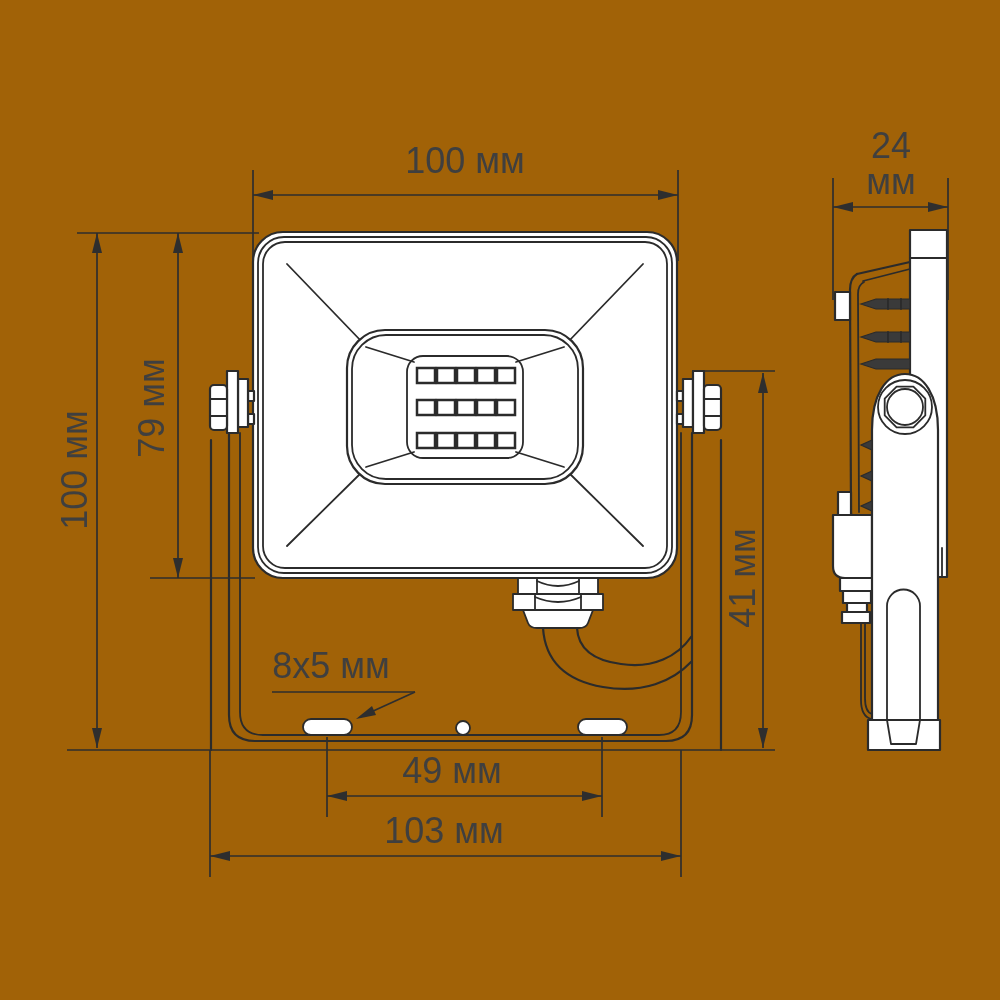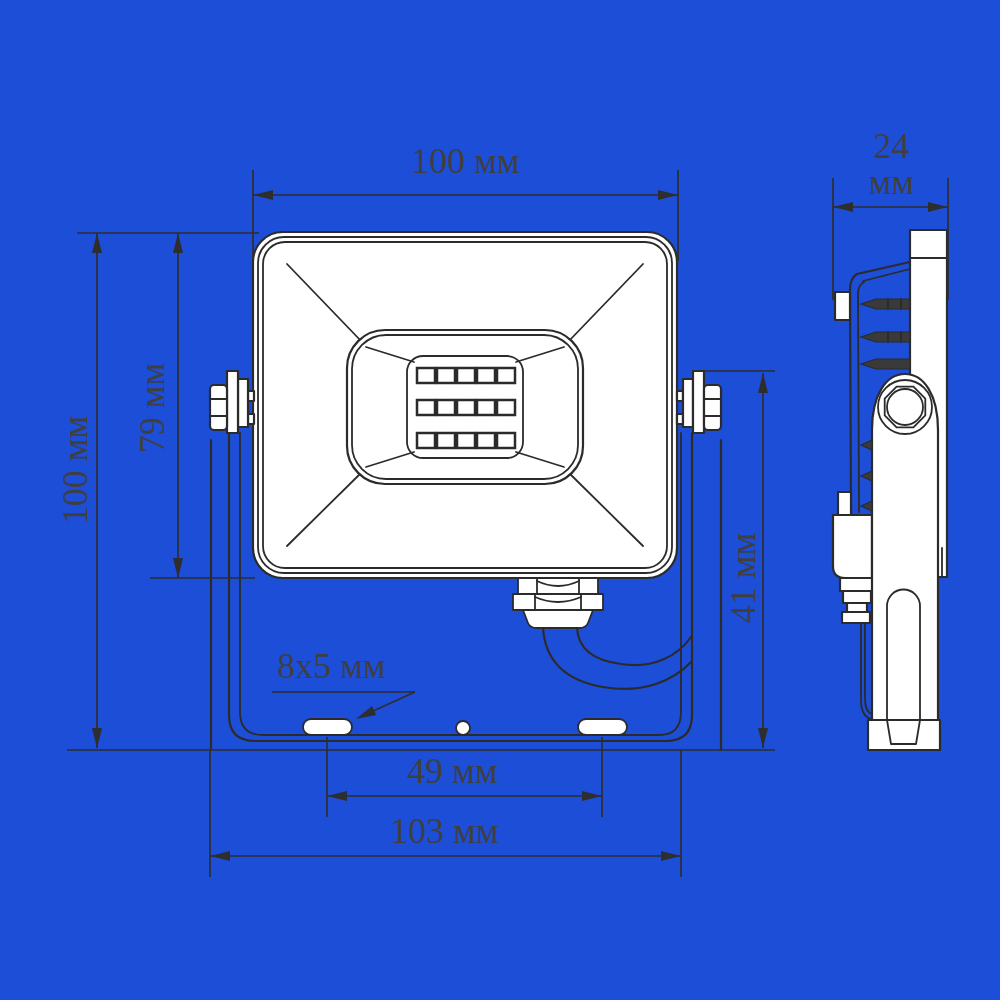--- a/index.html
+++ b/index.html
@@ -1,17 +1,17 @@
 <!DOCTYPE html>
 <html><head>
 <meta charset="utf-8">
 <style>
   html,body{margin:0;padding:0;background:#ffffff;}
-  .stage{position:relative;width:1000px;height:1000px;background:#1d4ed8;overflow:hidden;
-         font-family:Liberation Serif, serif;}
+  .stage{position:relative;width:1000px;height:1000px;background:#a16207;overflow:hidden;
+         font-family:Liberation Sans, sans-serif;}
   svg{display:block;}
   .ln   {fill:none;stroke:#2b2b2b;stroke-width:2.2;stroke-linecap:round;stroke-linejoin:round;}
   .thin {fill:none;stroke:#2b2b2b;stroke-width:1.8;stroke-linecap:round;stroke-linejoin:round;}
   .wh   {fill:#ffffff;stroke:#2b2b2b;stroke-width:2.2;stroke-linejoin:round;}
   .whthin{fill:#ffffff;stroke:#2b2b2b;stroke-width:1.8;stroke-linejoin:round;}
   .dk   {fill:#3a3a3a;stroke:#2b2b2b;stroke-width:1.2;}
   .dim  {fill:none;stroke:#2e2e2e;stroke-width:1.7;stroke-linecap:butt;}
   .arr  {fill:#2e2e2e;stroke:none;}
   .dimtext{fill:#3f3f3f;font-size:36px;}
 </style>

